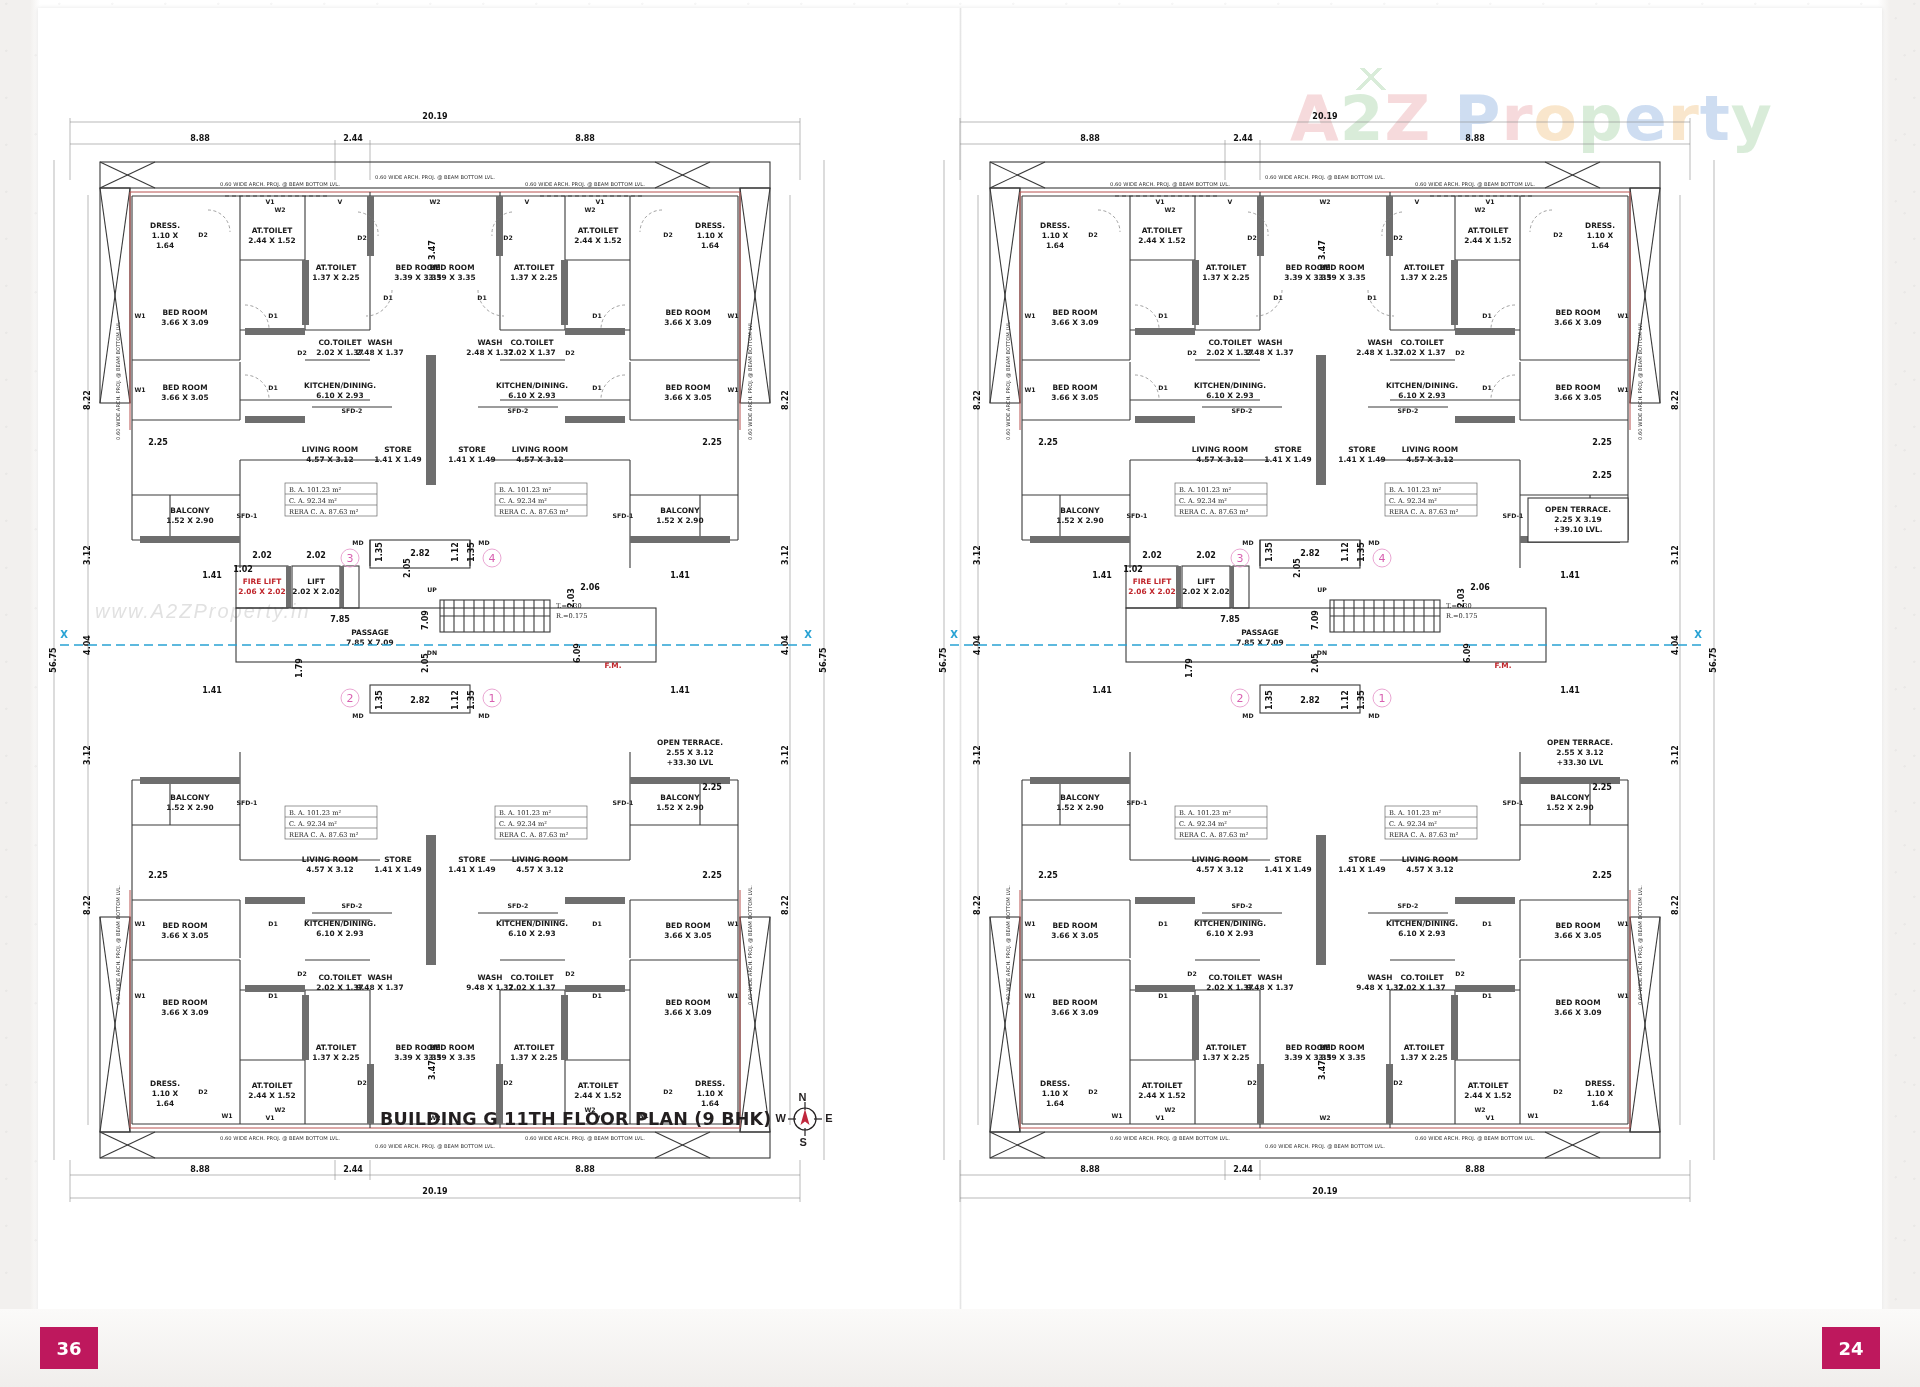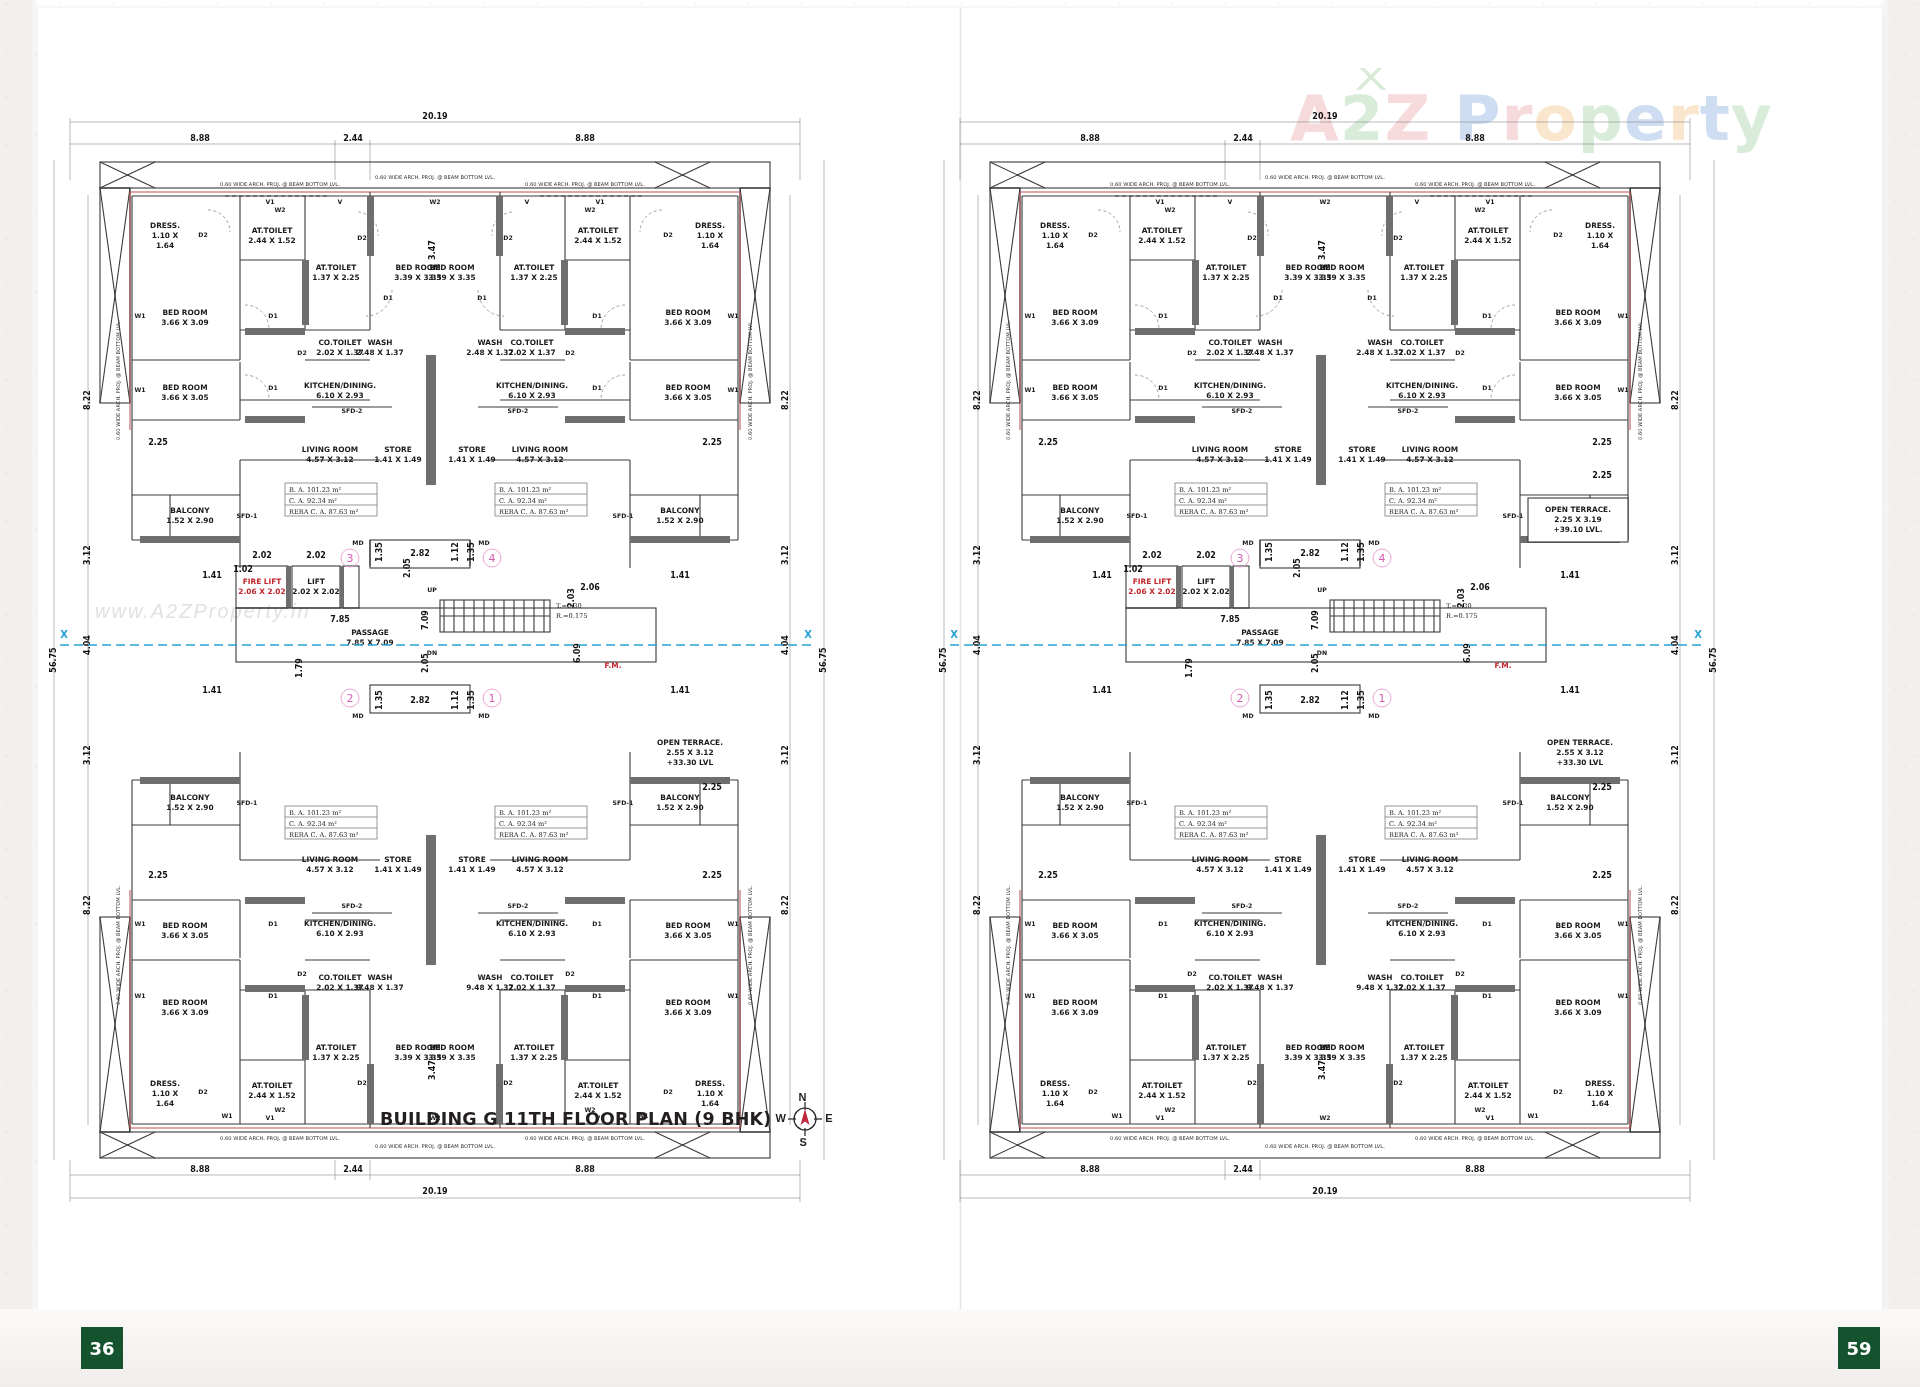--- a/index.html
+++ b/index.html
@@ -63,25 +63,24 @@
   #title-left { left:340px; }
   .plan-title{ font-size:17.5px; font-weight:bold; letter-spacing:.2px; color:#231f20;
                font-family:"DejaVu Sans", sans-serif; white-space:nowrap;}
   
   .compass{ position:relative; width:46px; height:46px; }
   .compass .lbl{ position:absolute; font-size:11px; font-weight:bold; color:#231f20; }
   .compass .n{ left:17px; top:-5px;} .compass .s{ left:18px; bottom:-6px;}
   .compass .e{ right:-5px; top:16px;} .compass .w{ left:-6px; top:16px;}
   
   .pagenum{
-    position:absolute; bottom:18px; width:42px; height:42px;
-    background:#14532d; color:#fff; font-size:18px; font-weight:bold;
+    position:absolute; bottom:18px; width:58px; height:42px;
+    background:#be185d; color:#fff; font-size:18px; font-weight:bold;
     display:flex; align-items:center; justify-content:center;
     font-family:"DejaVu Sans", sans-serif;
-    margin-left:41px;
   }
   #pg-left{ left:40px; } #pg-right{ right:40px; }
   .bottombar{ position:absolute; left:0; right:0; bottom:0; height:78px;
               background:linear-gradient(180deg,#fbfaf9,#f0eeec); }
 </style>
 </head>
 <body>
 
 <div id="paper"></div>
 
@@ -617,13 +616,13 @@
       <text x="648" y="412" text-anchor="middle" font-family="DejaVu Sans, sans-serif" font-size="7.4" font-weight="bold" fill="#1b1b1b">OPEN TERRACE.</text>
       <text x="648" y="422" text-anchor="middle" font-family="DejaVu Sans, sans-serif" font-size="7.4" font-weight="bold" fill="#1b1b1b">2.25 X 3.19</text>
       <text x="648" y="432" text-anchor="middle" font-family="DejaVu Sans, sans-serif" font-size="7.4" font-weight="bold" fill="#1b1b1b">+39.10 LVL.</text>
       <text x="672" y="378" text-anchor="middle" font-family="DejaVu Sans, sans-serif" font-size="8" font-weight="bold" fill="#111">2.25</text>
     </g>
   </svg>
 </div>
 
 <div class="bottombar"></div>
 <div class="pagenum" id="pg-left">36</div>
-<div class="pagenum" id="pg-right">59</div>
+<div class="pagenum" id="pg-right">24</div>
 
 </body></html>

